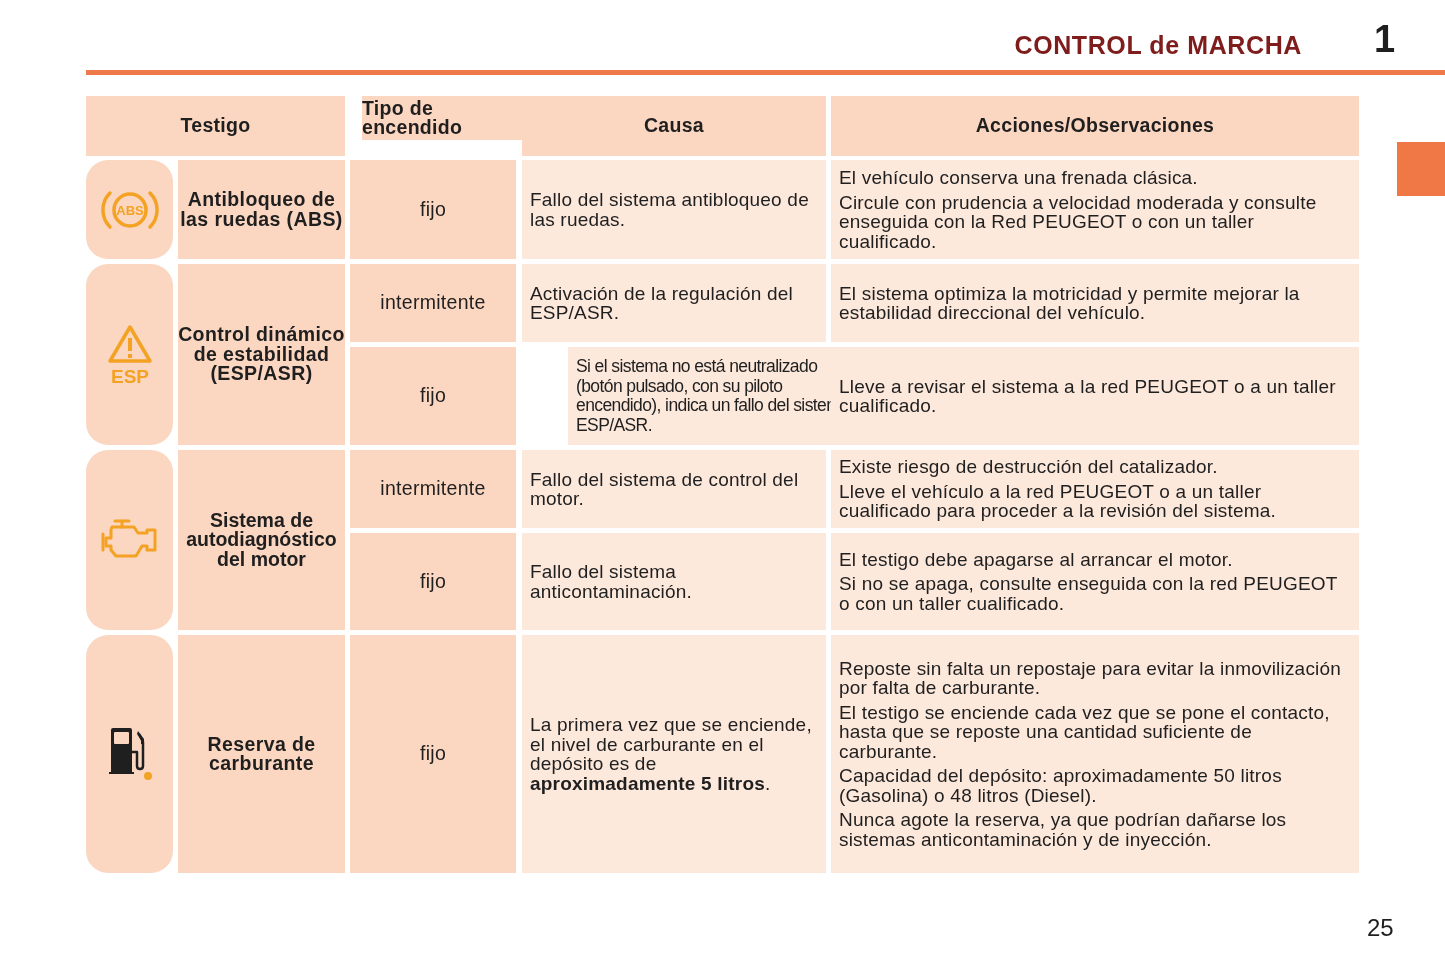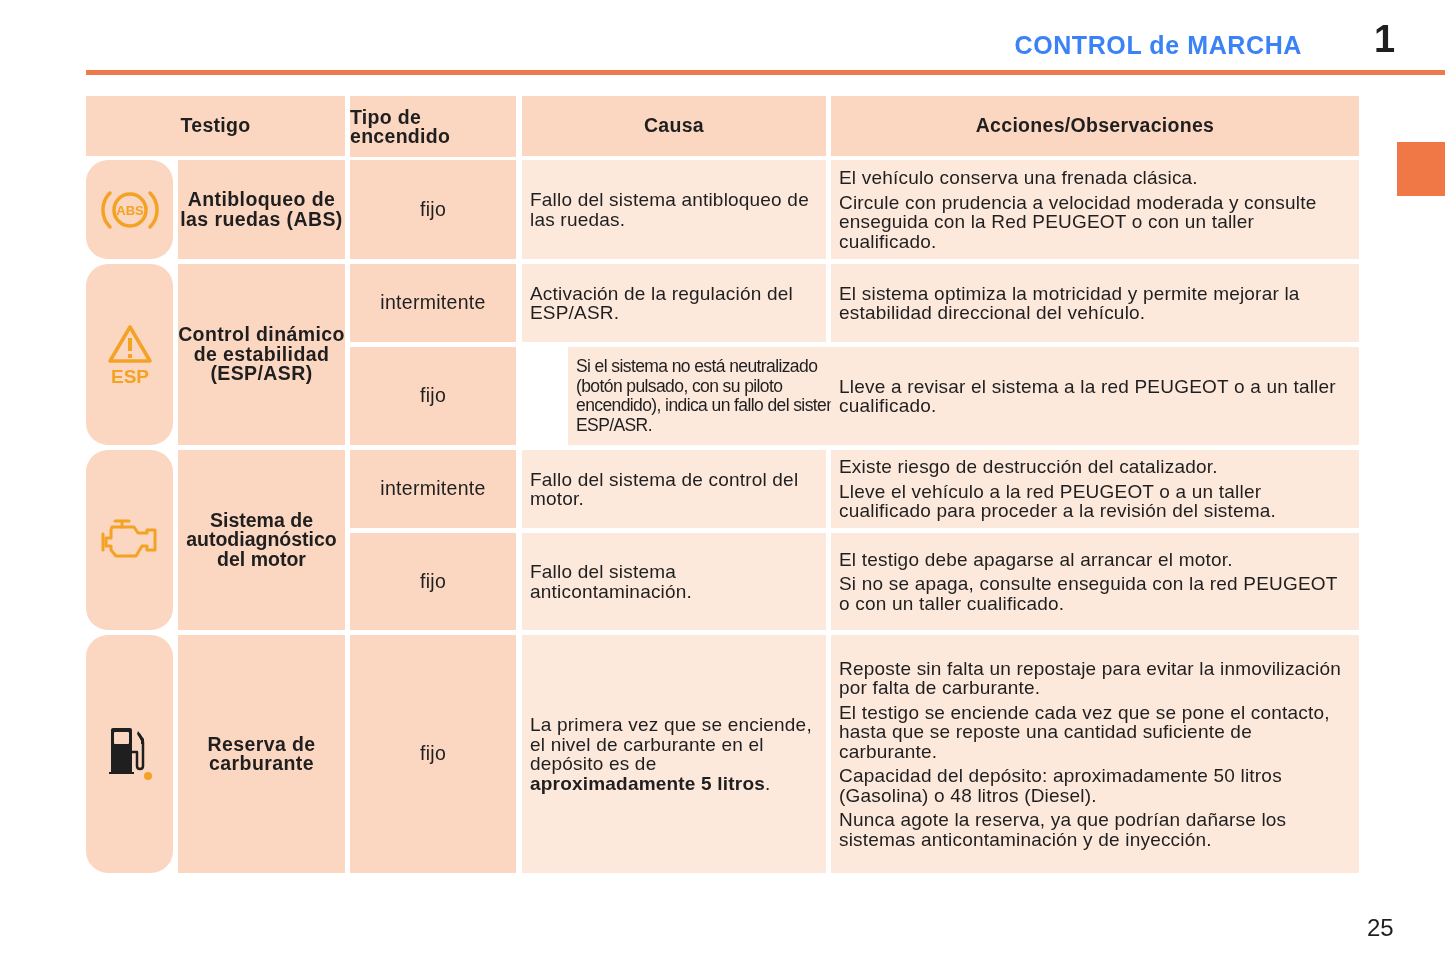--- a/index.html
+++ b/index.html
@@ -3,21 +3,21 @@
   <meta charset="utf-8">
   <style>
     * { box-sizing: border-box; margin: 0; padding: 0; }
     html, body { width: 1445px; height: 964px; background: #ffffff; overflow: hidden; }
     body { position: relative; font-family: "Liberation Sans", sans-serif; color: #1f1f1f; }
 
     .page-header { position: absolute; left: 0; top: 0; width: 1445px; height: 78px; }
     .header-title {
       position: absolute; right: 143px; top: 31px;
       font-family: "Liberation Sans", sans-serif; font-weight: bold;
-      font-size: 25px; letter-spacing: 0.6px; color: #3b82f6;
+      font-size: 25px; letter-spacing: 0.6px; color: #7f1d1d;
     }
     .chapter-number {
       position: absolute; left: 1374px; top: 18px;
       font-weight: bold; font-size: 38px; color: #1f1f1f;
     }
     .header-rule {
       position: absolute; left: 86px; top: 70px; width: 1359px; height: 5px;
       background: #ee7a4c;
     }
     .side-tab {
@@ -55,21 +55,21 @@
 <div class="page-header">
   <div class="header-title">CONTROL de MARCHA</div>
   <div class="chapter-number">1</div>
   <div class="header-rule"></div>
 </div>
 <div class="side-tab"></div>
 
 <div class="table">
 
   <div class="cell dark hdr" style="left:0;top:0;width:259px;height:60px;">Testigo</div>
-  <div class="cell dark hdr" style="left:264px;top:0;width:166px;height:61px;line-height:19px;">Tipo de encendido</div>
+  <div class="cell dark hdr" style="left:276px;top:0;width:166px;height:44px;line-height:19px;">Tipo de encendido</div>
   <div class="cell dark hdr" style="left:436px;top:0;width:304px;height:60px;">Causa</div>
   <div class="cell dark hdr" style="left:745px;top:0;width:528px;height:60px;">Acciones/Observaciones</div>
 
   <div class="cell dark icon-cell" style="left:0;top:64px;width:87px;height:99px;">
     <svg width="60" height="46" viewBox="0 0 60 46">
       <circle cx="30" cy="23" r="16" fill="none" stroke="#f3a224" stroke-width="3.5"></circle>
       <path d="M10 6 A24 24 0 0 0 10 40" fill="none" stroke="#f3a224" stroke-width="3.5" stroke-linecap="round"></path>
       <path d="M50 6 A24 24 0 0 1 50 40" fill="none" stroke="#f3a224" stroke-width="3.5" stroke-linecap="round"></path>
       <text x="30" y="28" text-anchor="middle" font-family="Liberation Sans, sans-serif" font-weight="bold" font-size="13" fill="#f3a224">ABS</text>
     </svg>

